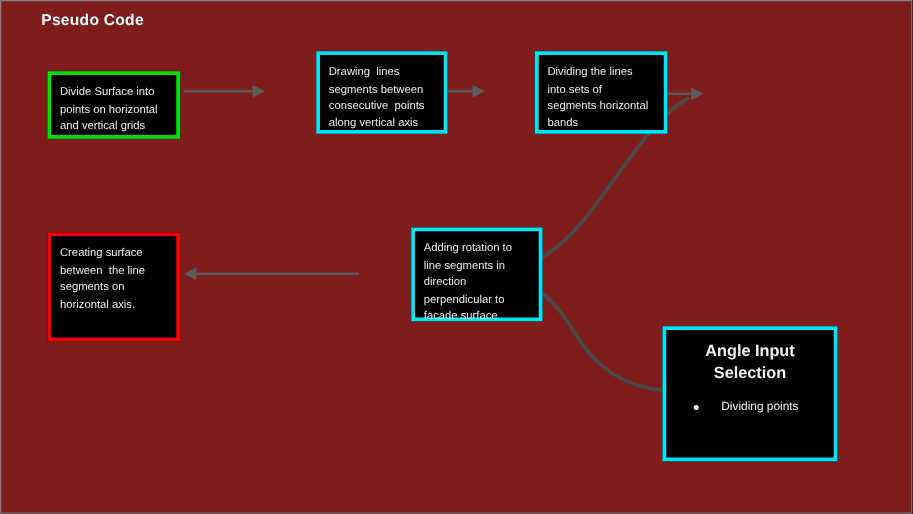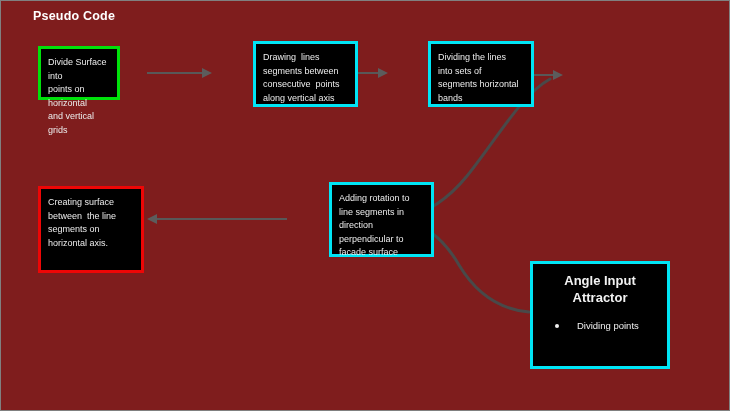--- a/index.html
+++ b/index.html
@@ -23,21 +23,21 @@
     box-sizing:border-box;
     color:#ececec;
     font-size:9px;line-height:13.5px;
     padding:7px 5px 5px 7px;
   }
   .node-text{white-space:pre-wrap;}
   .b-green{border:3px solid #00e10b;}
   .b-cyan{border:3px solid #00e5f5;margin-left:40px;}
   .b-red{border:3px solid #ee0606;}
 
-  #box-divide {left:37px;  top:45px;  width:82px; height:54px;}
+  #box-divide {left:37px;  top:56px;  width:106px; height:54px;}
   #box-drawing{left:212px; top:40px;  width:105px; height:66px;}
   #box-dividing{left:387px;top:40px;  width:106px; height:66px;}
   #box-selection{left:562px;top:40px; width:106px; height:68px;}
   #box-rotation{left:288px;top:181px; width:105px; height:75px;}
   #box-surface{left:37px;  top:185px; width:106px; height:87px;}
 
   .angle-box{
     position:absolute;left:529px;top:260px;width:140px;height:108px;
     background:#000;border:3px solid #00e5f5;box-sizing:border-box;
     color:#f2f2f2;
@@ -121,21 +121,21 @@
 
   <div class="node b-red" id="box-surface">
     <span class="node-text">Creating surface
 between  the line
 segments on
 horizontal axis.</span>
   </div>
 
   <div class="angle-box">
     <div class="angle-title">Angle Input
-Attractor</div>
+Selection</div>
     <ul class="angle-list">
       <li>
         <span class="dot"></span>
         <span>Dividing points</span>
       </li>
     </ul>
   </div>
 
 </div>
 

